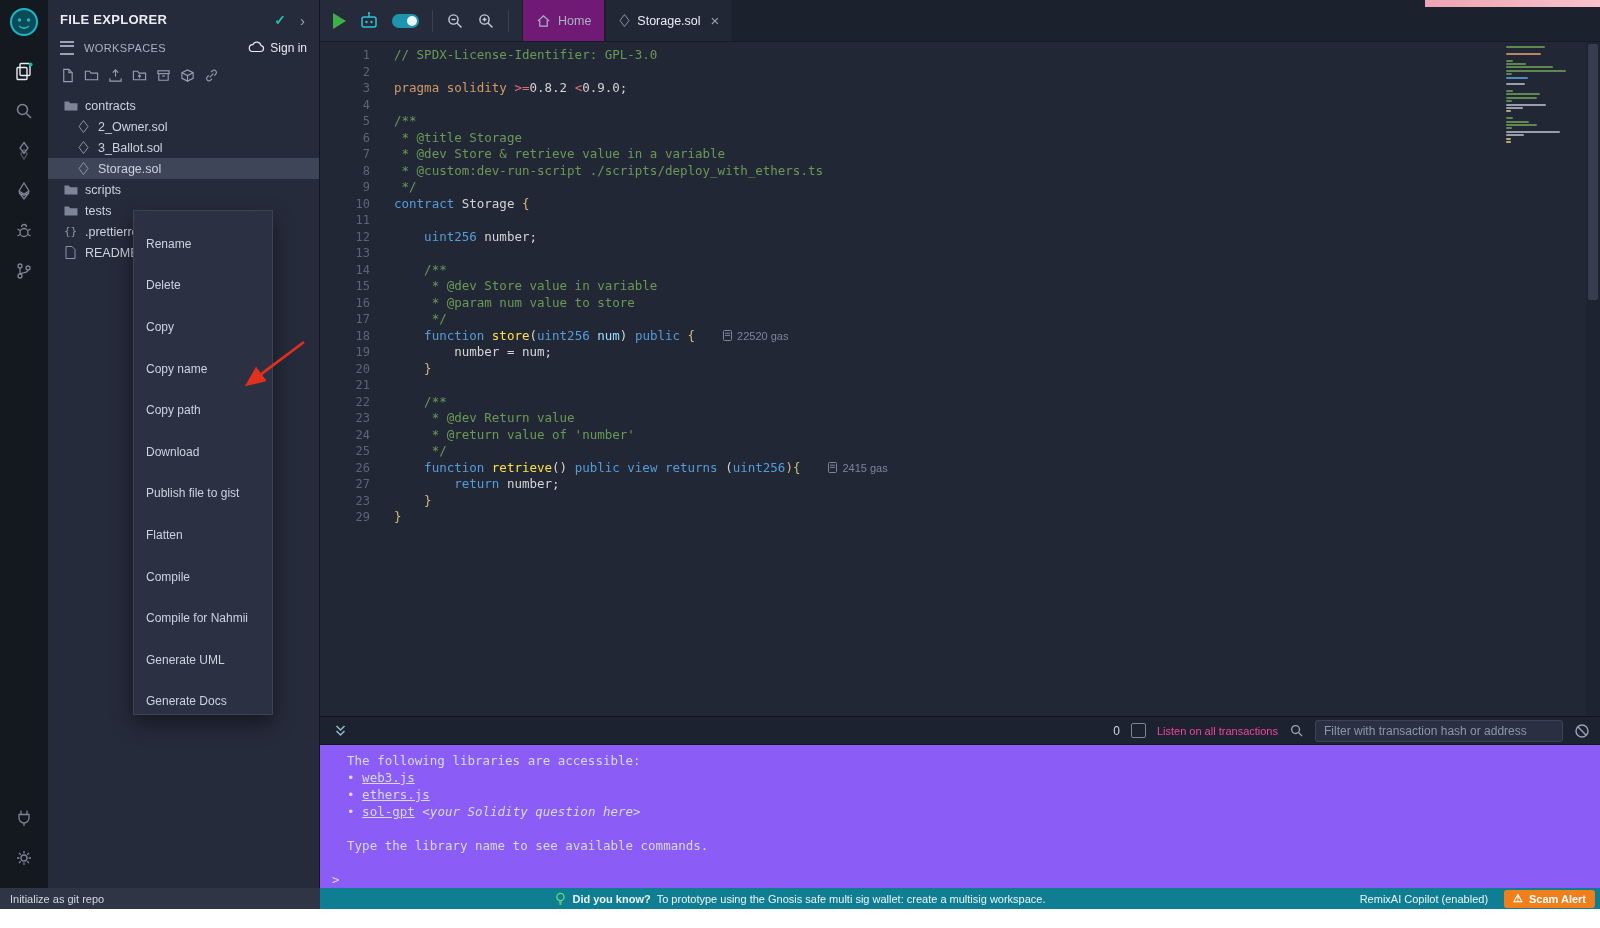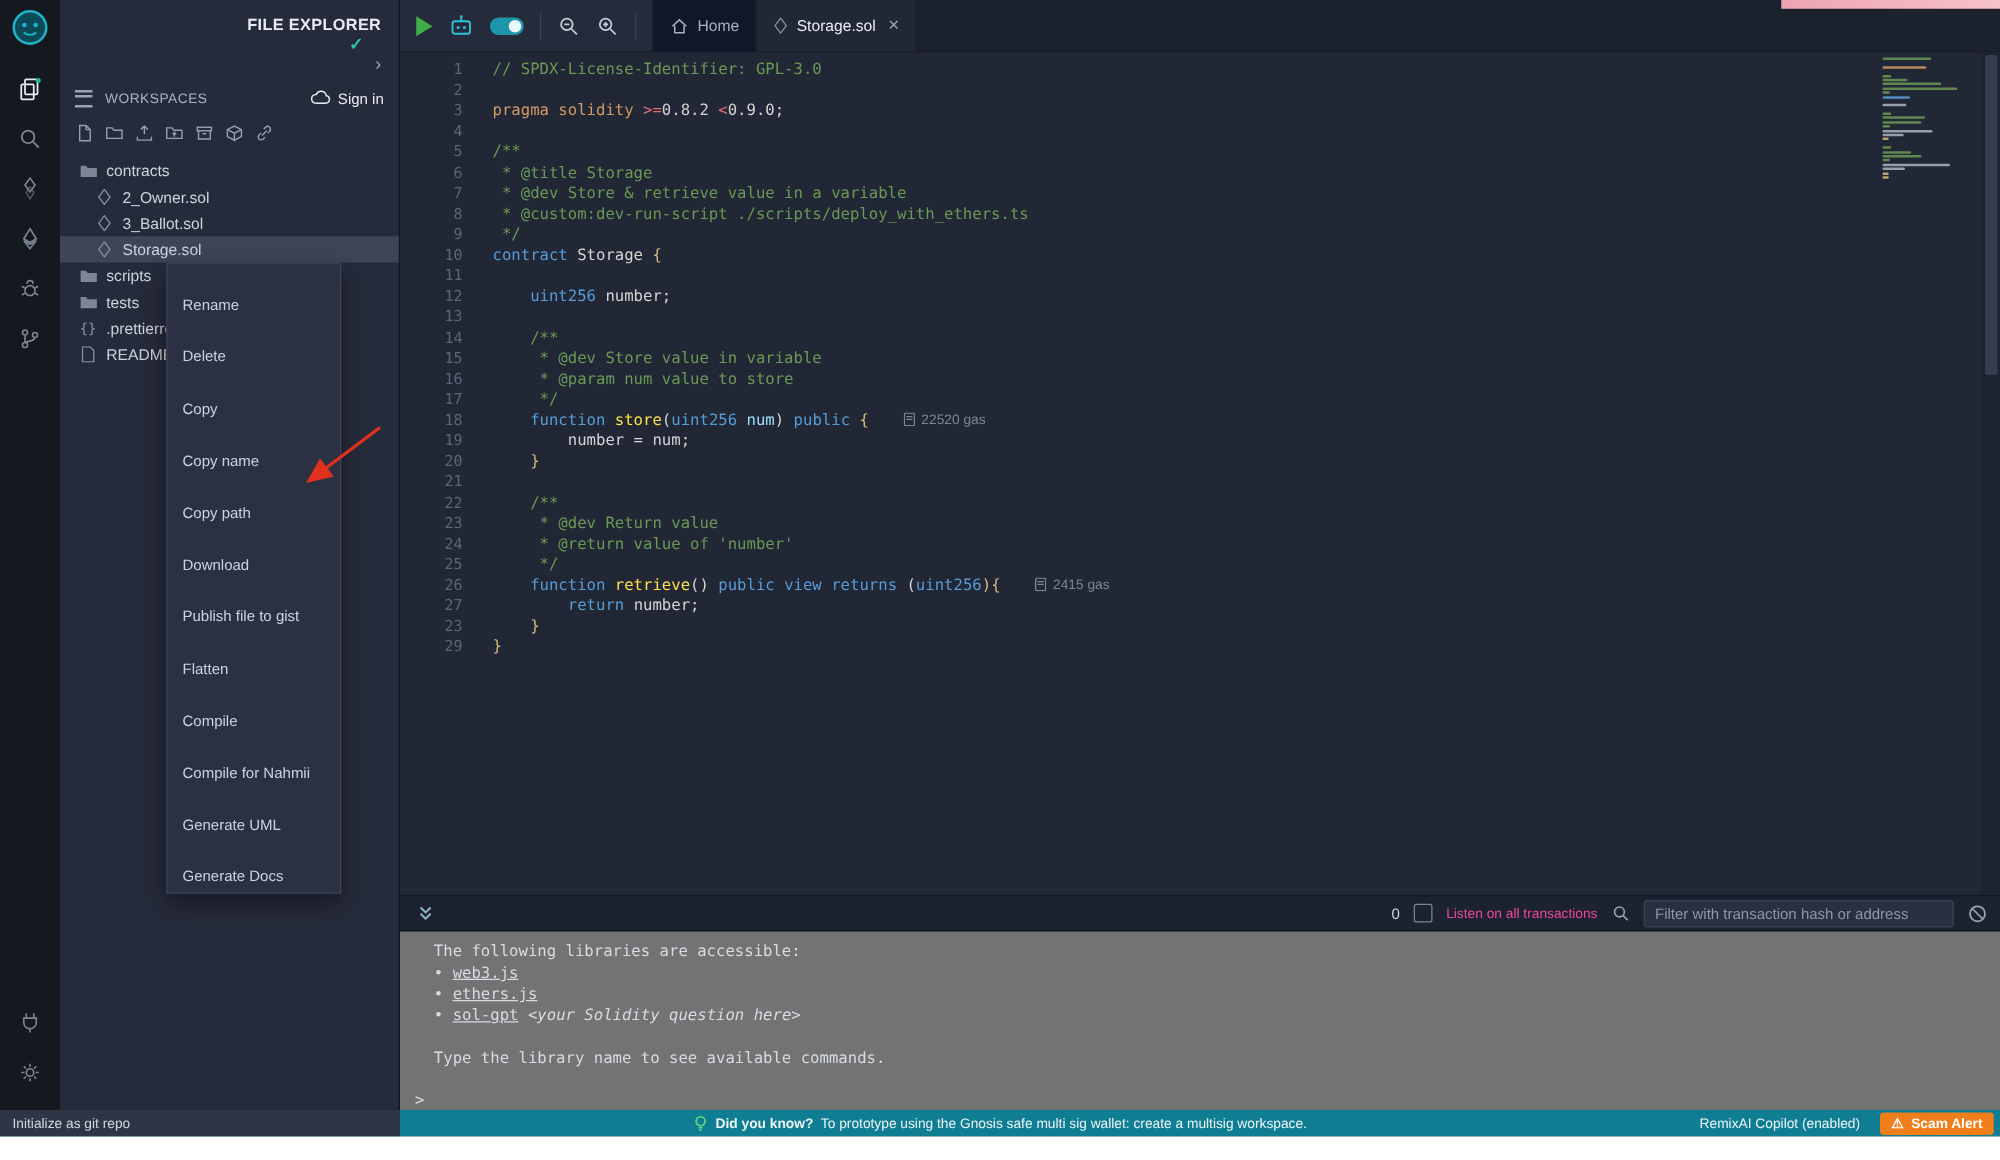--- a/index.html
+++ b/index.html
@@ -12,21 +12,21 @@
         display:flex;flex-direction:column;align-items:center;z-index:5;}
   .rail-logo{margin:7px 0 14px;cursor:pointer;}
   .rail-ico{width:48px;height:40px;display:flex;align-items:center;justify-content:center;
             color:#7c8596;cursor:pointer;}
   .rail-ico.active{color:#e8edf4;}
   .rail-spacer{flex:1;}
 
   
   .explorer{position:absolute;left:48px;top:0;width:272px;height:888px;background:#262b3b;
             border-right:1px solid #12161f;box-sizing:border-box;z-index:4;}
-  .exp-header{display:flex;align-items:flex-end;padding:12px 14px 6px 12px;flex-direction:column;}
+  .exp-header{display:flex;align-items:flex-start;padding:12px 14px 6px 12px;}
   .exp-title{flex:1;font-size:13px;font-weight:700;color:#e8ecf3;letter-spacing:.3px;}
   .exp-check{color:#27c0a6;font-size:14px;font-weight:700;margin-right:14px;cursor:pointer;}
   .exp-chevron{color:#9aa3b3;font-size:15px;cursor:pointer;}
   .ws-row{display:flex;align-items:center;padding:6px 12px 2px;}
   .burger{width:14px;height:10px;border-top:2px solid #9aa3b3;border-bottom:2px solid #9aa3b3;
           position:relative;cursor:pointer;}
   .burger::after{content:"";position:absolute;left:0;right:0;top:2px;height:2px;background:#9aa3b3;}
   .ws-label{flex:1;font-size:11px;letter-spacing:.4px;color:#a9b1c2;margin-left:10px;}
   .signin{display:flex;align-items:flex-start;gap:5px;font-size:12px;color:#e7ebf3;cursor:pointer;}
   .ws-select{margin:8px 12px 2px;height:26px;background:#1d2230;border-radius:13px;display:flex;
@@ -58,21 +58,21 @@
            border-bottom:1px solid #161a24;box-sizing:border-box;}
   .tb-controls{display:flex;align-items:center;gap:13px;padding:0 13px;}
   .play{width:0;height:0;border-left:13px solid #3fae49;border-top:8px solid transparent;
         border-bottom:8px solid transparent;cursor:pointer;}
   .toggle{width:27px;height:14px;border-radius:8px;background:#1d96ab;position:relative;cursor:pointer;}
   .toggle::after{content:"";position:absolute;right:2px;top:2px;width:10px;height:10px;border-radius:50%;background:#eaf6f8;}
   .tb-sep{width:1px;height:22px;background:#3a4152;}
   .tb-icon{color:#c7cedb;cursor:pointer;display:inline-flex;}
   .tabs{display:flex;height:100%;}
   .tab{display:flex;align-items:center;gap:7px;padding:0 13px;font-size:12.5px;color:#aab2c2;
-       background:#0f172a;border-right:1px solid #1a1f2b;border-left:1px solid #1a1f2b;cursor:pointer;}
+       background:#701a75;border-right:1px solid #1a1f2b;border-left:1px solid #1a1f2b;cursor:pointer;}
   .tab.active{background:#222736;color:#e8ecf3;}
   .tab .close{margin-left:3px;color:#9aa3b3;font-size:15px;line-height:1;cursor:pointer;}
   .tabs-rest{flex:1;background:#1c212e;}
 
   
   .editor{position:absolute;top:42px;left:0;right:0;height:674px;background:#222736;overflow:hidden;
           font-family:"DejaVu Sans Mono",monospace;}
   .code-wrap{position:absolute;top:5px;left:0;right:96px;}
   .code-line{display:flex;height:16.5px;line-height:16.5px;font-size:12.5px;}
   .ln{flex:0 0 50px;text-align:right;padding-right:24px;color:#5c6575;font-size:12px;}
@@ -98,21 +98,21 @@
             padding:0 10px;box-sizing:border-box;z-index:3;}
   .term-expand{color:#8fb9cc;cursor:pointer;display:inline-flex;margin-left:4px;}
   .term-right{margin-left:auto;display:flex;align-items:center;gap:11px;}
   .badge0{font-size:12px;color:#cfd6e2;}
   .chk{width:13px;height:13px;border:1px solid #7c8596;border-radius:2px;background:transparent;cursor:pointer;}
   .listen-label{font-size:11px;color:#ec4899;}
   .filter-input{width:248px;height:22px;background:#2a3042;border:1px solid #3c4356;border-radius:3px;
                 color:#dfe4ee;font-size:12px;padding:0 8px;font-family:"Liberation Sans",sans-serif;outline:none;box-sizing:border-box;}
   .filter-input::placeholder{color:#8d96a9;}
   .ban{color:#9aa3b3;cursor:pointer;display:inline-flex;}
-  .terminal{position:absolute;left:320px;top:745px;right:0;height:143px;background:#737373;
+  .terminal{position:absolute;left:320px;top:745px;right:0;height:143px;background:#8b5cf6;
             font-family:"DejaVu Sans Mono",monospace;font-size:12.5px;color:#d6dbe4;
             padding:7px 0 0 12px;box-sizing:border-box;}
   .term-line{height:17px;line-height:17px;white-space:pre;}
   .term-link{text-decoration:underline;cursor:pointer;}
   .term-italic{font-style:italic;}
 
   
   .statusbar{position:absolute;left:0;top:888px;width:1600px;height:21px;background:#0f7e93;
              display:flex;align-items:center;font-size:11px;color:#eef4f6;z-index:6;}
   .sb-left{width:320px;height:100%;background:#2f3545;display:flex;align-items:center;

